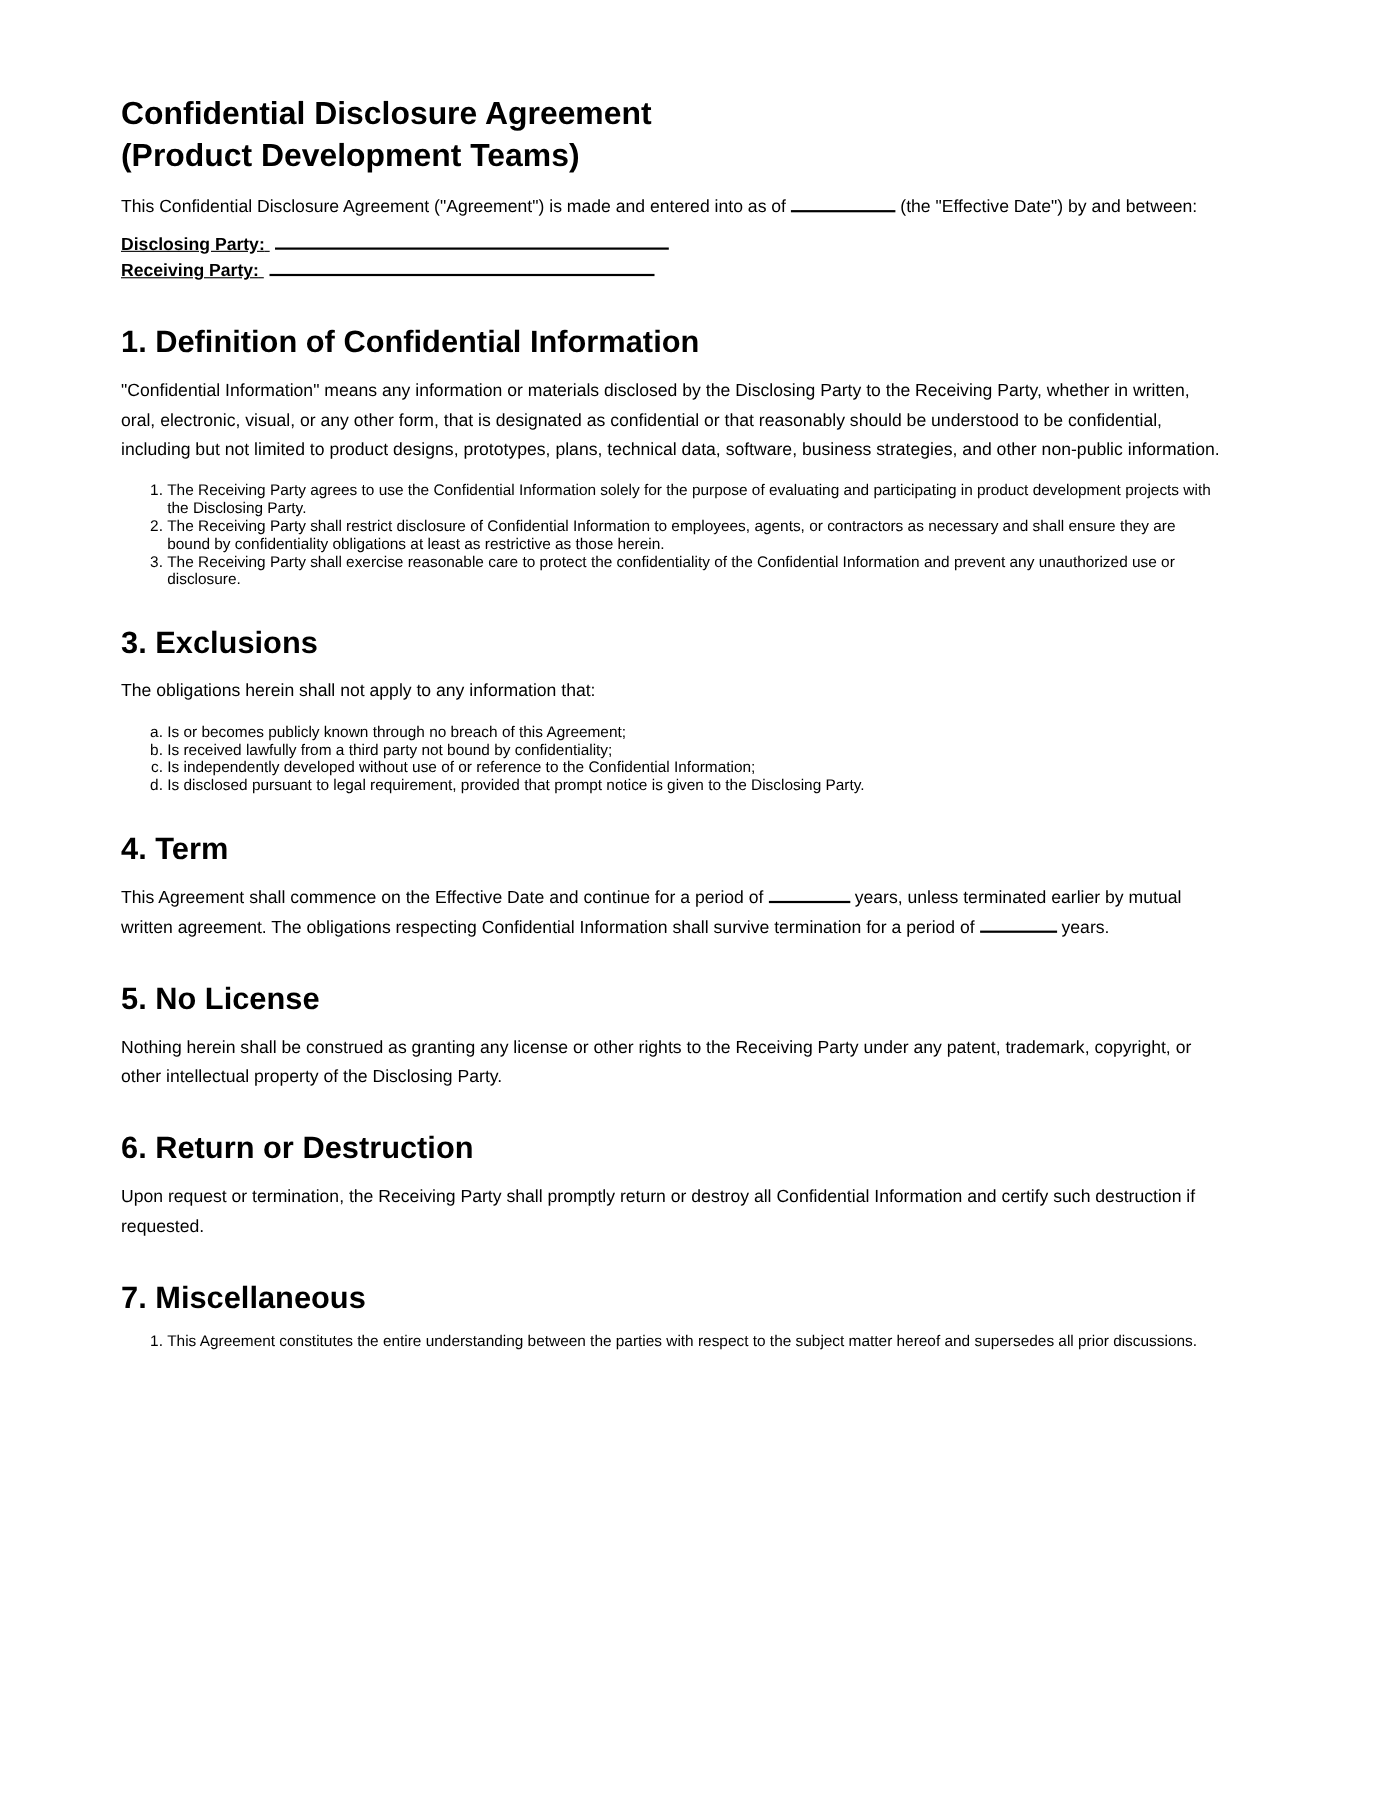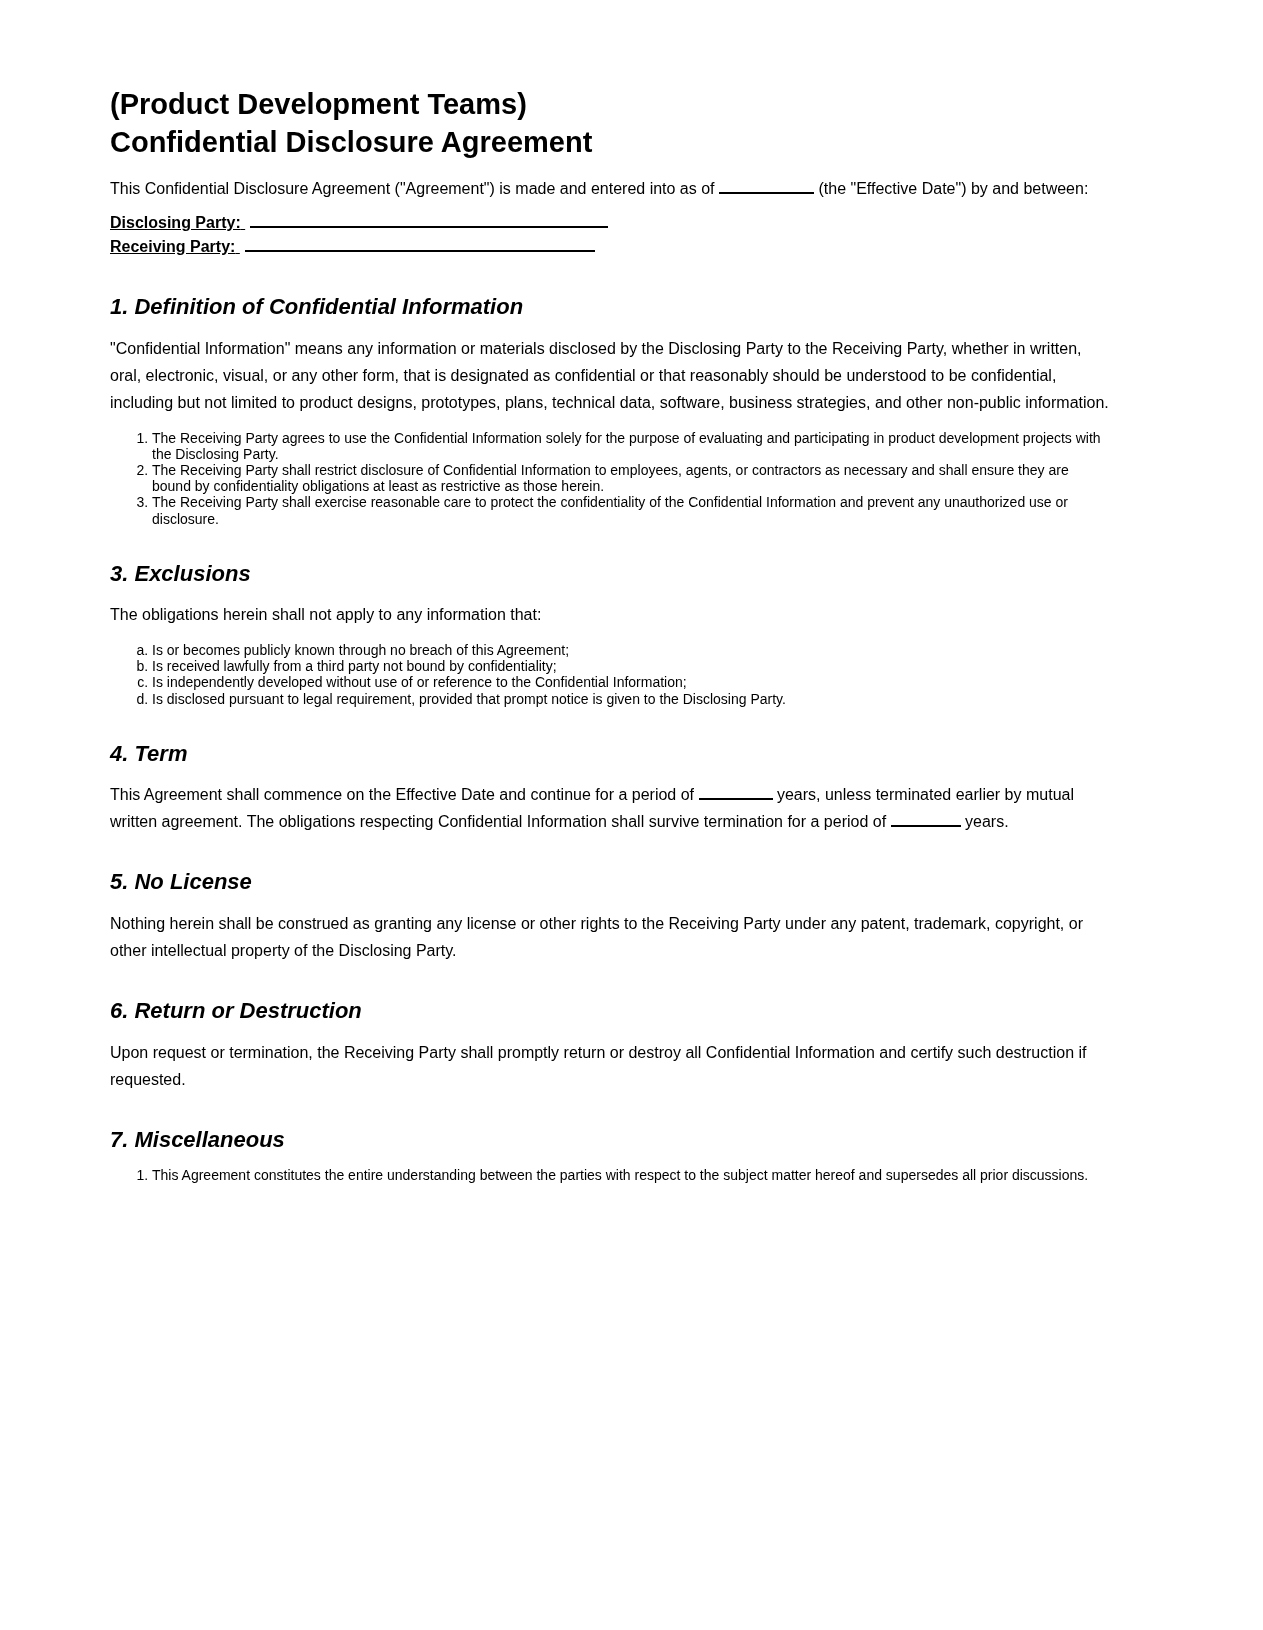--- a/index.html
+++ b/index.html
@@ -48,44 +48,43 @@
     display: inline-block;
     height: 12px;
     border-bottom: 2px solid #000000;
   }
   .blank-inline { width: 95px; }
   .blank-term-1 { width: 74px; }
   .blank-term-2 { width: 70px; }
   .blank-party-1 { width: 358px; margin-left: 5px; border-bottom-width: 2.5px; }
   .blank-party-2 { width: 350px; margin-left: 5px; border-bottom-width: 2.5px; }
   h2.section-heading {
-    font-size: 22px;
+    font-size: 28px;
     line-height: 1.2;
     font-weight: bold;
     margin: 34px 0 14px 0;
-    font-style: italic;
   }
   ol.doc-list {
     margin: 14px 0 0 0;
     padding-left: 42px;
     font-size: 14px;
     line-height: 1.15;
   }
   ol.doc-list li { margin: 0; padding: 0; }
   ol.alpha { list-style-type: lower-alpha; }
 </style>
 </head>
 <body>
 
 <div class="clip-region">
   <div class="page">
 
     <h1 class="doc-title">
+      <span>Confidential Disclosure Agreement</span>
       <span>(Product Development Teams)</span>
-      <span>Confidential Disclosure Agreement</span>
     </h1>
 
     <p class="body-text">
       <span>This Confidential Disclosure Agreement ("Agreement") is made and entered into as of</span>
       <span class="blank blank-inline"></span>
       <span>(the "Effective Date") by and between:</span>
     </p>
 
     <div class="parties">
       <p class="party-row">

